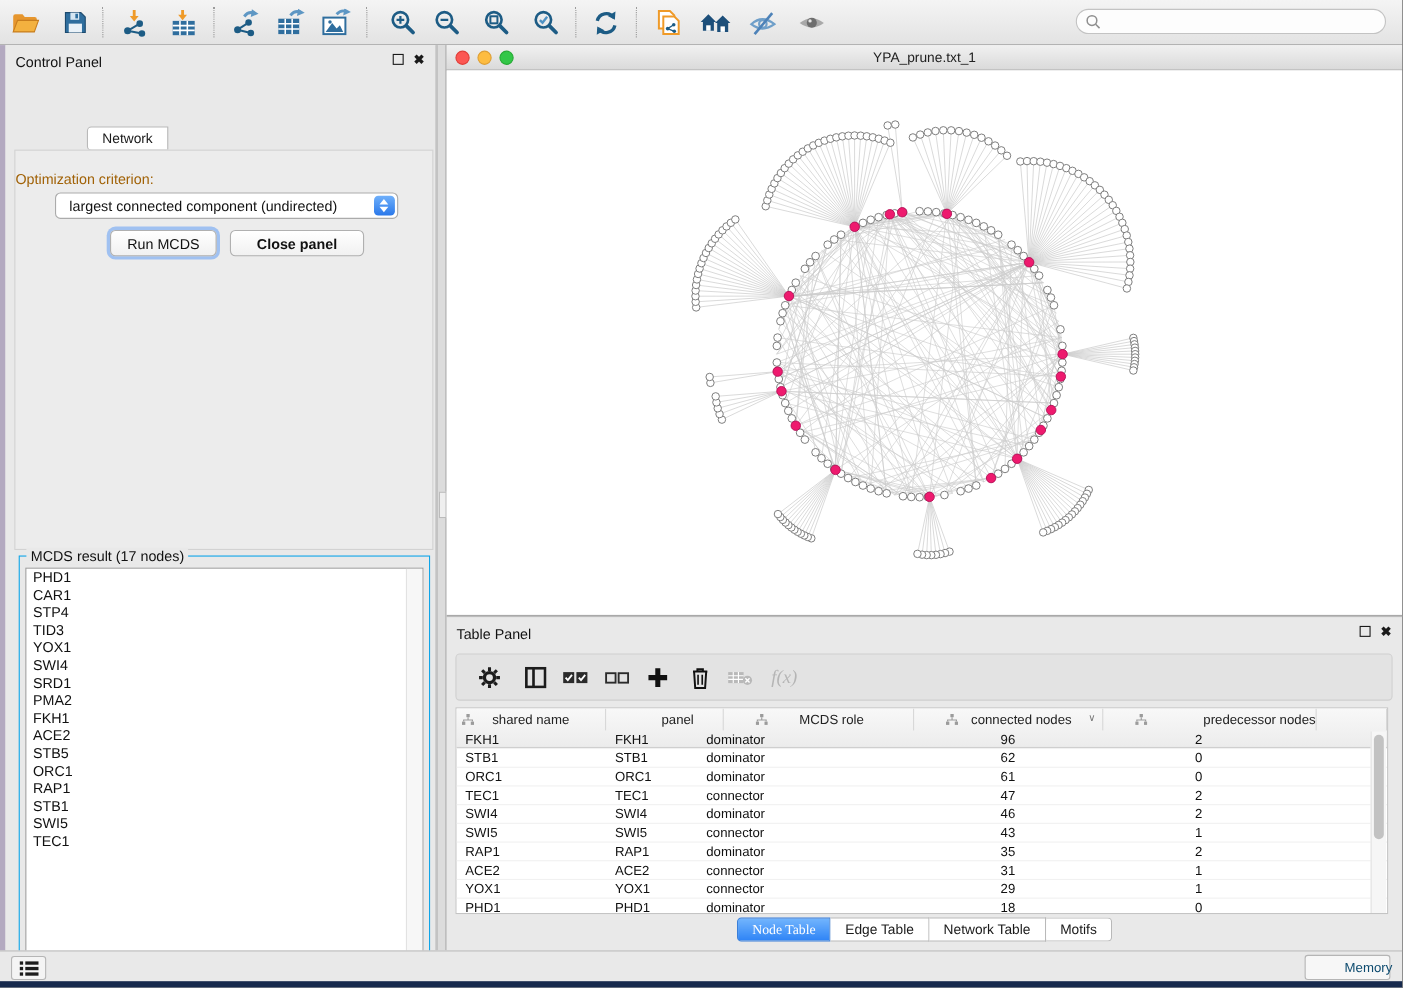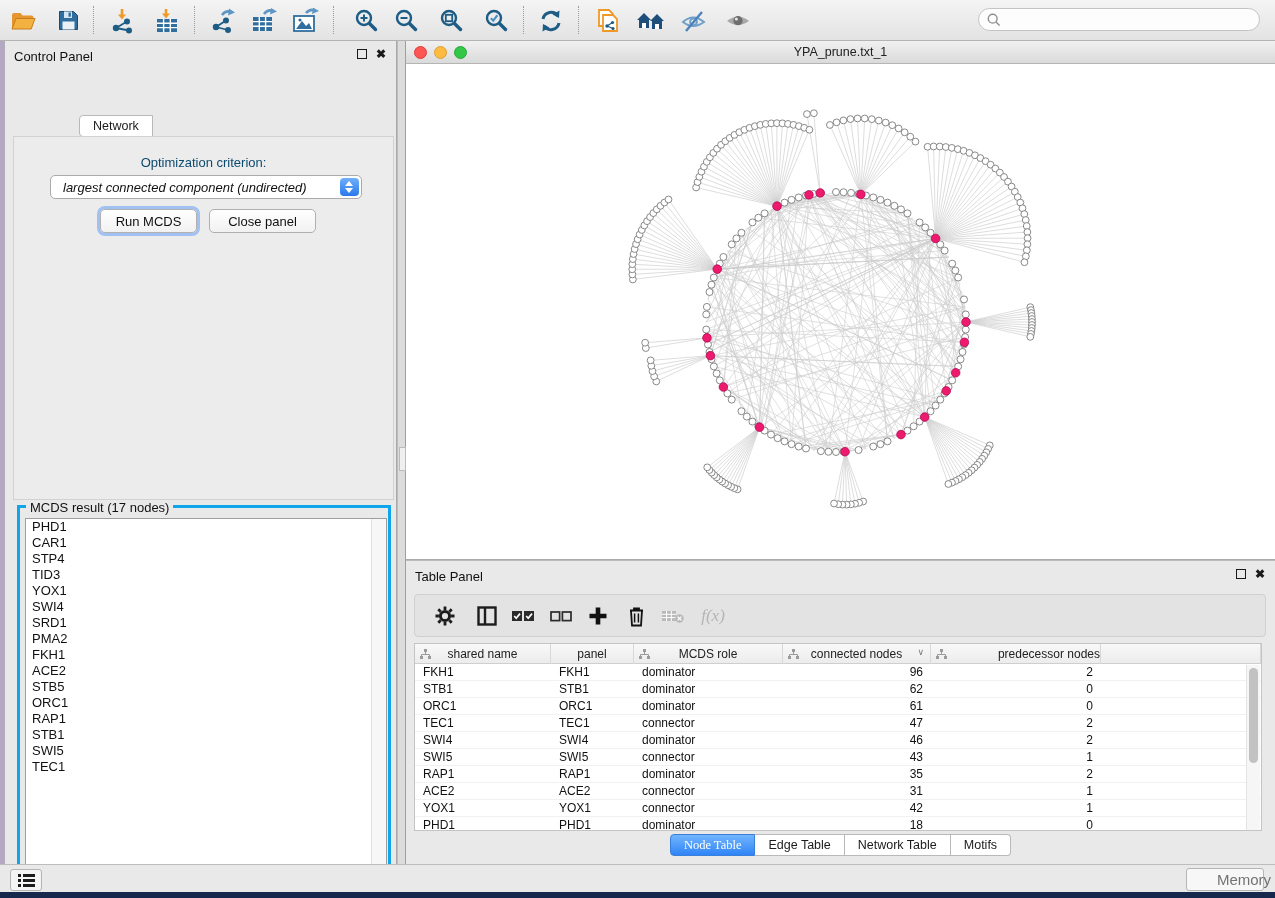--- a/index.html
+++ b/index.html
@@ -31,37 +31,37 @@
 
   .seg-tabs{position:absolute;display:flex;}
   .seg-tab{height:20px;line-height:20px;padding:0 13px;font-size:12.5px;color:#1a1a1a;background:#fff;
            border:1px solid #b9b9b9;border-left:none;text-align:center;cursor:default;}
   .seg-tab:first-child{border-left:1px solid #b9b9b9;border-radius:4px 0 0 4px;}
   .seg-tab:last-child{border-radius:0 4px 4px 0;}
   .seg-tab.active{background:linear-gradient(#72b5fd,#2f84f6);color:#fff;border-color:#3a7fd9;font-family:Liberation Serif, serif;}
 
   #cp-card{position:absolute;left:8px;top:95px;width:381px;height:364px;background:#ececec;
            border:1px solid #d2d2d2;box-sizing:border-box;}
-  #opt-label{position:absolute;left:0;top:18px;width:100%;text-align:center;font-size:13px;color:#0c4a6e;}
+  #opt-label{position:absolute;left:0;top:18px;width:100%;font-size:13px;color:#a16207;}
   #criterion-select{position:absolute;left:36px;top:38px;width:312px;height:24px;background:#fff;
-           border:1px solid #ababab;border-radius:5px;box-sizing:border-box;font-style:italic;}
+           border:1px solid #ababab;border-radius:5px;box-sizing:border-box;}
   #criterion-select .sel-text{position:absolute;left:12px;top:4px;font-size:13px;color:#111;white-space:nowrap;}
   .sel-stepper{position:absolute;right:2px;top:2px;width:19px;height:18px;border-radius:4px;
            background:linear-gradient(#6fb0fb,#2a78ea);}
   .sel-stepper .up,.sel-stepper .dn{position:absolute;left:5px;width:0;height:0;border-left:4.5px solid transparent;border-right:4.5px solid transparent;}
   .sel-stepper .up{top:3px;border-bottom:5px solid #fff;}
   .sel-stepper .dn{bottom:3px;border-top:5px solid #fff;}
   .cp-btn{position:absolute;top:72px;height:24px;background:linear-gradient(#ffffff,#f1f1f1);
           border:1px solid #b0b0b0;border-radius:5px;font-size:13px;color:#111;
           display:flex;align-items:center;justify-content:center;box-sizing:border-box;}
   #run-btn{left:86px;width:97px;box-shadow:0 0 0 3px rgba(110,165,245,.6);text-align:right;}
-  #close-btn{left:195px;width:107px;}
+  #close-btn{left:195px;width:122px;font-weight:bold;}
 
   #mcds-fieldset{position:absolute;left:12px;top:464px;width:374px;height:374px;
-          border:3px solid #0ea5e9;box-sizing:border-box;}
+          border:1px solid #0ea5e9;box-sizing:border-box;}
   #mcds-legend{position:absolute;left:6px;top:-8px;background:#e9e9e9;padding:0 4px;font-size:13px;color:#111;}
   #mcds-list{position:absolute;left:5px;top:10px;width:362px;height:356px;background:#fff;
           border:1px solid #9e9e9e;box-sizing:border-box;overflow:hidden;}
   #mcds-scroll{position:absolute;right:0;top:0;width:14px;height:100%;background:#f7f7f7;border-left:1px solid #e2e2e2;}
   .mcds-item{font-size:13px;line-height:16px;padding-left:6px;color:#111;}
 
   
   #v-splitter{position:absolute;left:397px;top:41px;width:9px;height:823px;background:#dcdcdc;
           border-left:1px solid #bdbdbd;border-right:1px solid #9f9f9f;box-sizing:border-box;}
   #v-handle{position:absolute;left:1px;top:406px;width:5px;height:22px;background:#efefef;border:1px solid #bbb;}
@@ -79,22 +79,22 @@
   
   #table-panel{position:absolute;left:406px;top:560px;width:869px;height:304px;background:#e9e9e9;
           border-top:1px solid #bcbcbc;box-sizing:border-box;}
   #tp-toolbar{position:absolute;left:8px;top:33px;width:852px;height:43px;background:#e3e3e3;
           border:1px solid #d0d0d0;border-radius:4px;box-sizing:border-box;}
   .tpi{position:absolute;top:7px;width:30px;height:28px;display:flex;align-items:center;justify-content:center;}
   #fx-icon{font:italic 17px "Liberation Serif",serif;color:#b5b5b5;}
 
   #tbl{position:absolute;left:8px;top:82px;width:848px;height:188px;background:#fff;
        border:1px solid #c4c4c4;box-sizing:border-box;overflow:hidden;}
-  #tbl-header{position:absolute;left:0;top:0;width:100%;height:20px;
-       background:linear-gradient(#f8f8f8,#ececec);border-bottom:1px solid #cfcfcf;display:flex;box-sizing:border-box;}
+  #tbl-header{position:absolute;left:0;top:0;width:100%;height:36px;
+       background:linear-gradient(#f8f8f8,#ececec);border-bottom:1px solid #cfcfcf;display:flex;box-sizing:border-box;gap:24px;}
   .hcell{position:relative;height:20px;border-right:1px solid #d8d8d8;box-sizing:border-box;
        display:flex;align-items:center;justify-content:center;font-size:12px;color:#222;}
   .hcell .hier{position:absolute;left:5px;top:5px;}
   .hcell .chev{position:absolute;right:6px;top:3px;font-size:9px;color:#777;}
   #tbl-body{position:absolute;left:0;top:20px;width:100%;}
   .trow{display:flex;height:16px;border-bottom:1px solid #f1f1f1;}
   .tcell{font-size:12px;color:#111;line-height:16px;box-sizing:border-box;white-space:nowrap;overflow:hidden;}
   .tcell.num{text-align:right;}
   #tbl-scroll{position:absolute;right:1px;top:21px;width:13px;height:165px;background:#f6f6f6;border-left:1px solid #e3e3e3;}
   #tbl-thumb{position:absolute;left:1.5px;top:3px;width:9px;height:95px;background:#c2c2c2;border-radius:5px;}
@@ -102,21 +102,21 @@
   #tbl-tabs-wrap{position:absolute;left:0;top:273px;width:100%;display:flex;justify-content:center;}
 
   
   #status-bar{position:absolute;left:0;top:864px;width:1275px;height:28px;background:#e9e9e9;
        border-top:1px solid #bdbdbd;box-sizing:border-box;}
   #list-btn{position:absolute;left:10px;top:4px;width:30px;height:20px;background:#f4f4f4;
        border:1px solid #b5b5b5;border-radius:3px;display:flex;align-items:center;justify-content:center;}
   #memory-btn{position:absolute;right:11px;top:3px;width:76px;height:21px;background:#f7f7f7;
        border:1px solid #b5b5b5;border-radius:3px;display:flex;align-items:center;justify-content:center;gap:6px;}
   #memory-dot{width:11px;height:11px;border-radius:50%;background:#23a33a;}
-  #memory-btn span{font-size:15px;color:#737373;margin-left:16px;}
+  #memory-btn span{font-size:12px;color:#0c4a6e;margin-left:16px;}
 </style>
 </head>
 <body>
 
 <div id="app">
 
   <div id="toolbar">
     <div class="tbi" style="left:5px">
       <svg width="26" height="22" viewBox="0 0 26 22">
           <path d="M2 19 V5 q0-2 2-2 h6.5 l2 2.5 h9 q2 0 2 2 V9" fill="#e6962e"></path>
@@ -1161,21 +1161,21 @@
             <div class="tcell" style="width: 136px; padding: 0px 0px 0px 8px;">ACE2</div>
             <div class="tcell" style="width: 83px; padding: 0px 0px 0px 8px;">ACE2</div>
             <div class="tcell" style="width: 149px; padding: 0px 0px 0px 8px;">connector</div>
             <div class="tcell num" style="width: 148px; padding: 0px 8px 0px 0px;">31</div>
             <div class="tcell num" style="width: 170px; padding: 0px 8px 0px 0px;">1</div>
           </div>
           <div class="trow">
             <div class="tcell" style="width: 136px; padding: 0px 0px 0px 8px;">YOX1</div>
             <div class="tcell" style="width: 83px; padding: 0px 0px 0px 8px;">YOX1</div>
             <div class="tcell" style="width: 149px; padding: 0px 0px 0px 8px;">connector</div>
-            <div class="tcell num" style="width: 148px; padding: 0px 8px 0px 0px;">42</div>
+            <div class="tcell num" style="width: 148px; padding: 0px 8px 0px 0px;">29</div>
             <div class="tcell num" style="width: 170px; padding: 0px 8px 0px 0px;">1</div>
           </div>
           <div class="trow">
             <div class="tcell" style="width: 136px; padding: 0px 0px 0px 8px;">PHD1</div>
             <div class="tcell" style="width: 83px; padding: 0px 0px 0px 8px;">PHD1</div>
             <div class="tcell" style="width: 149px; padding: 0px 0px 0px 8px;">dominator</div>
             <div class="tcell num" style="width: 148px; padding: 0px 8px 0px 0px;">18</div>
             <div class="tcell num" style="width: 170px; padding: 0px 8px 0px 0px;">0</div>
           </div>
         </div>

